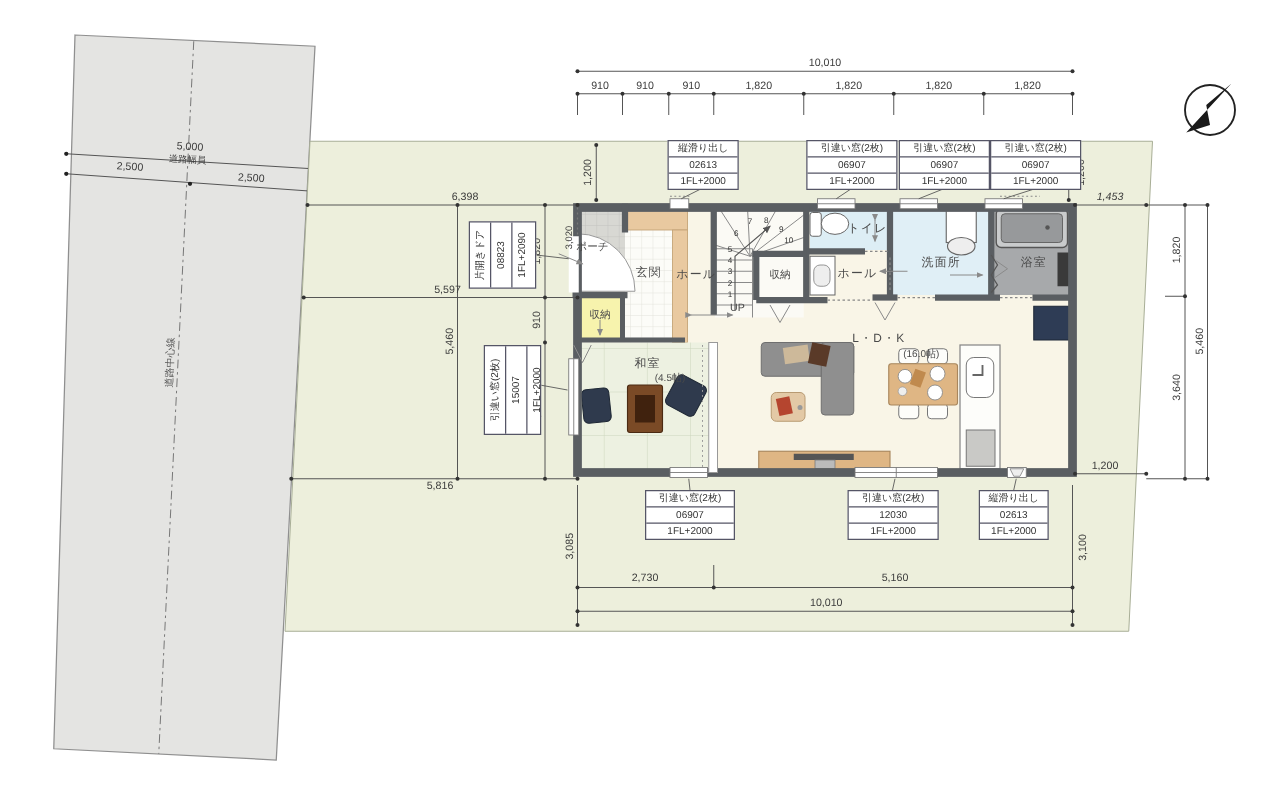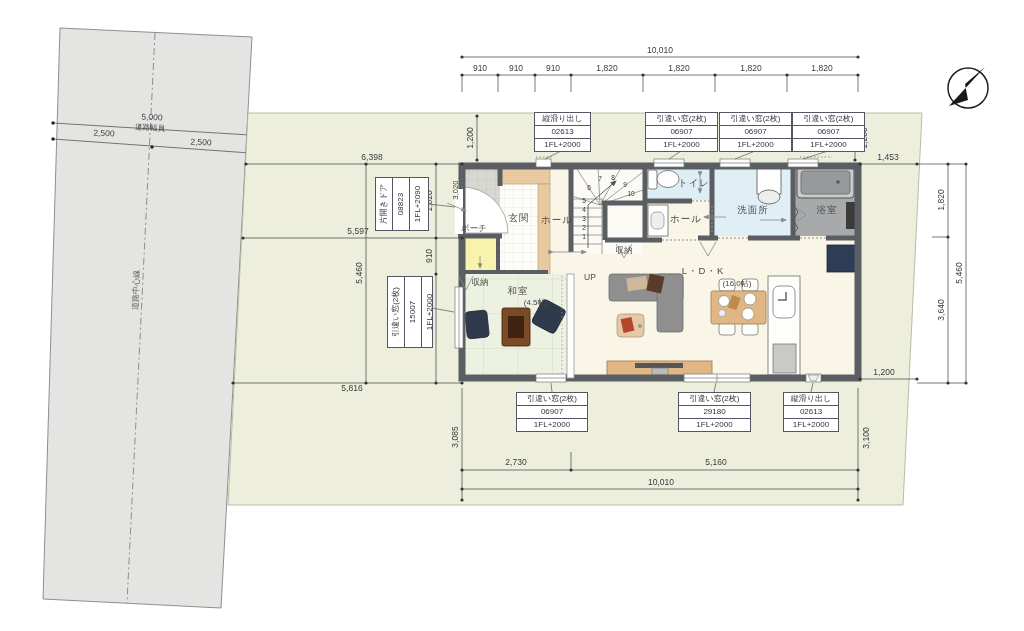--- a/index.html
+++ b/index.html
@@ -7,21 +7,21 @@
          font-family:"Liberation Sans","DejaVu Sans",sans-serif;}
   #plan{position:absolute;left:0;top:0;}
   .lbl{position:absolute;font-size:8.5px;color:#3c3c3c;white-space:nowrap;
        transform:translate(-50%,-50%);}
   .rlbl{position:absolute;font-size:8.5px;color:#3c3c3c;white-space:nowrap;
        transform:translate(-50%,-50%) rotate(-90deg);}
   .tilt{transform:translate(-50%,-50%) rotate(3.2deg);}
   .ctr{transform:translate(-50%,-50%) rotate(-88deg);font-size:8px;color:#555;}
   .room{position:absolute;font-size:9.5px;color:#4a4a4a;white-space:nowrap;
         transform:translate(-50%,-50%);letter-spacing:1px;}
-  .room.sm{font-size:8.5px;letter-spacing:0;margin-top:31px;}
+  .room.sm{font-size:8.5px;letter-spacing:0;}
   .room.xs{font-size:8px;letter-spacing:0;}
   .snum{position:absolute;font-size:6.5px;color:#333;transform:translate(-50%,-50%);}
   .wbox{position:absolute;background:#fff;border:1px solid #556;font-size:8px;
         text-align:center;color:#333;box-sizing:border-box;}
   .wbox div{height:12px;line-height:12px;overflow:hidden;white-space:nowrap;}
   .wbox div + div{border-top:1px solid #556;}
   .wbox.rot{transform:rotate(-90deg);}
   .wbox.rot div{height:16px;line-height:16px;}
 </style>
 </head>
@@ -352,21 +352,21 @@
 
 <span class="lbl" style="left:372px;top:157px;">6,398</span>
 <span class="lbl" style="left:358px;top:231px;">5,597</span>
 <span class="lbl" style="left:352px;top:376px;margin-top:12px;">5,816</span>
 <span class="rlbl" style="left:429px;top:201px;">1,820</span>
 <span class="rlbl" style="left:429px;top:256px;">910</span>
 <span class="rlbl" style="left:429px;top:328px;">2,730</span>
 <span class="rlbl" style="left:359px;top:273px;">5,460</span>
 <span class="rlbl" style="left:455px;top:190px;font-size:7.5px;">3,020</span>
 
-<span class="lbl" style="left:888px;top:157px;">1,453</span>
+<span class="lbl" style="left:888px;top:157px;font-style:italic;">1,453</span>
 <span class="lbl" style="left:884px;top:372px;">1,200</span>
 <span class="rlbl" style="left:941px;top:200px;">1,820</span>
 <span class="rlbl" style="left:941px;top:310px;">3,640</span>
 <span class="rlbl" style="left:959px;top:273px;">5,460</span>
 
 <span class="rlbl" style="left:455px;top:437px;">3,085</span>
 <span class="rlbl" style="left:866px;top:438px;">3,100</span>
 <span class="lbl" style="left:516px;top:462px;">2,730</span>
 <span class="lbl" style="left:716px;top:462px;">5,160</span>
 <span class="lbl" style="left:661px;top:482px;">10,010</span>
@@ -418,21 +418,21 @@
   <div>1FL+2000</div>
 </div>
 
 <div class="wbox" style="left:516px;top:392px;width:72px;">
   <div>引違い窓(2枚)</div>
   <div>06907</div>
   <div>1FL+2000</div>
 </div>
 <div class="wbox" style="left:678px;top:392px;width:73px;">
   <div>引違い窓(2枚)</div>
-  <div>29180</div>
+  <div>12030</div>
   <div>1FL+2000</div>
 </div>
 <div class="wbox" style="left:783px;top:392px;width:56px;">
   <div>縦滑り出し</div>
   <div>02613</div>
   <div>1FL+2000</div>
 </div>
 
 <div class="wbox rot" style="left:375px;top:177px;width:54px;height:54px;">
   <div>片開きドア</div>

